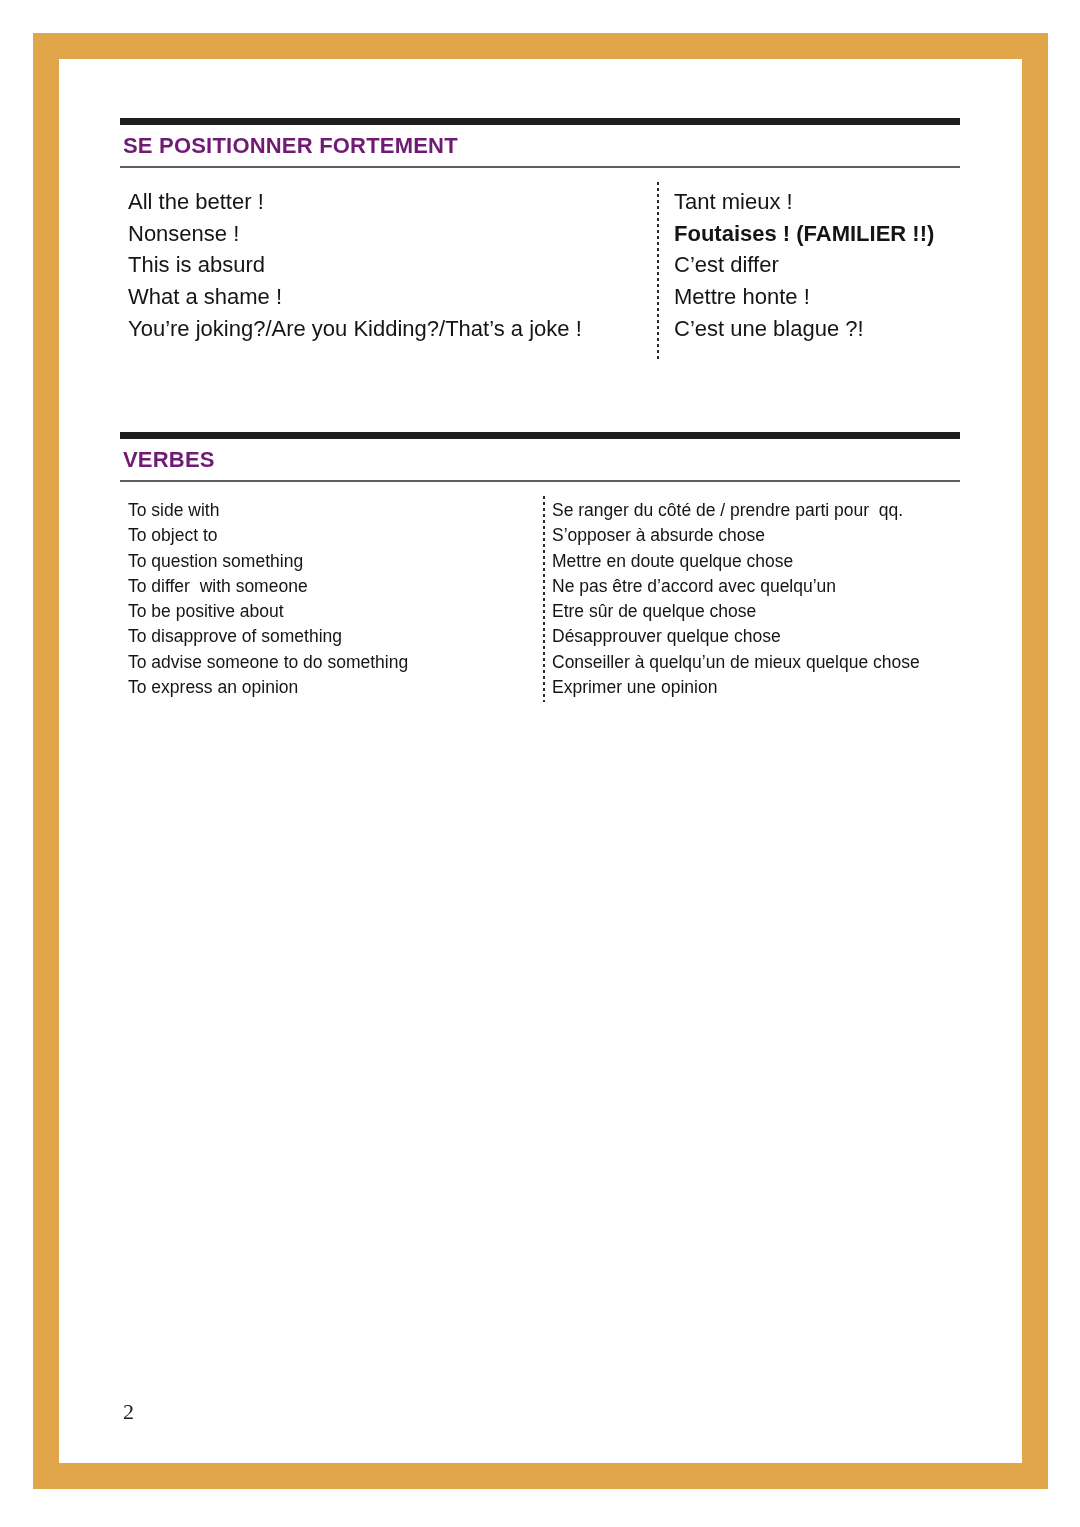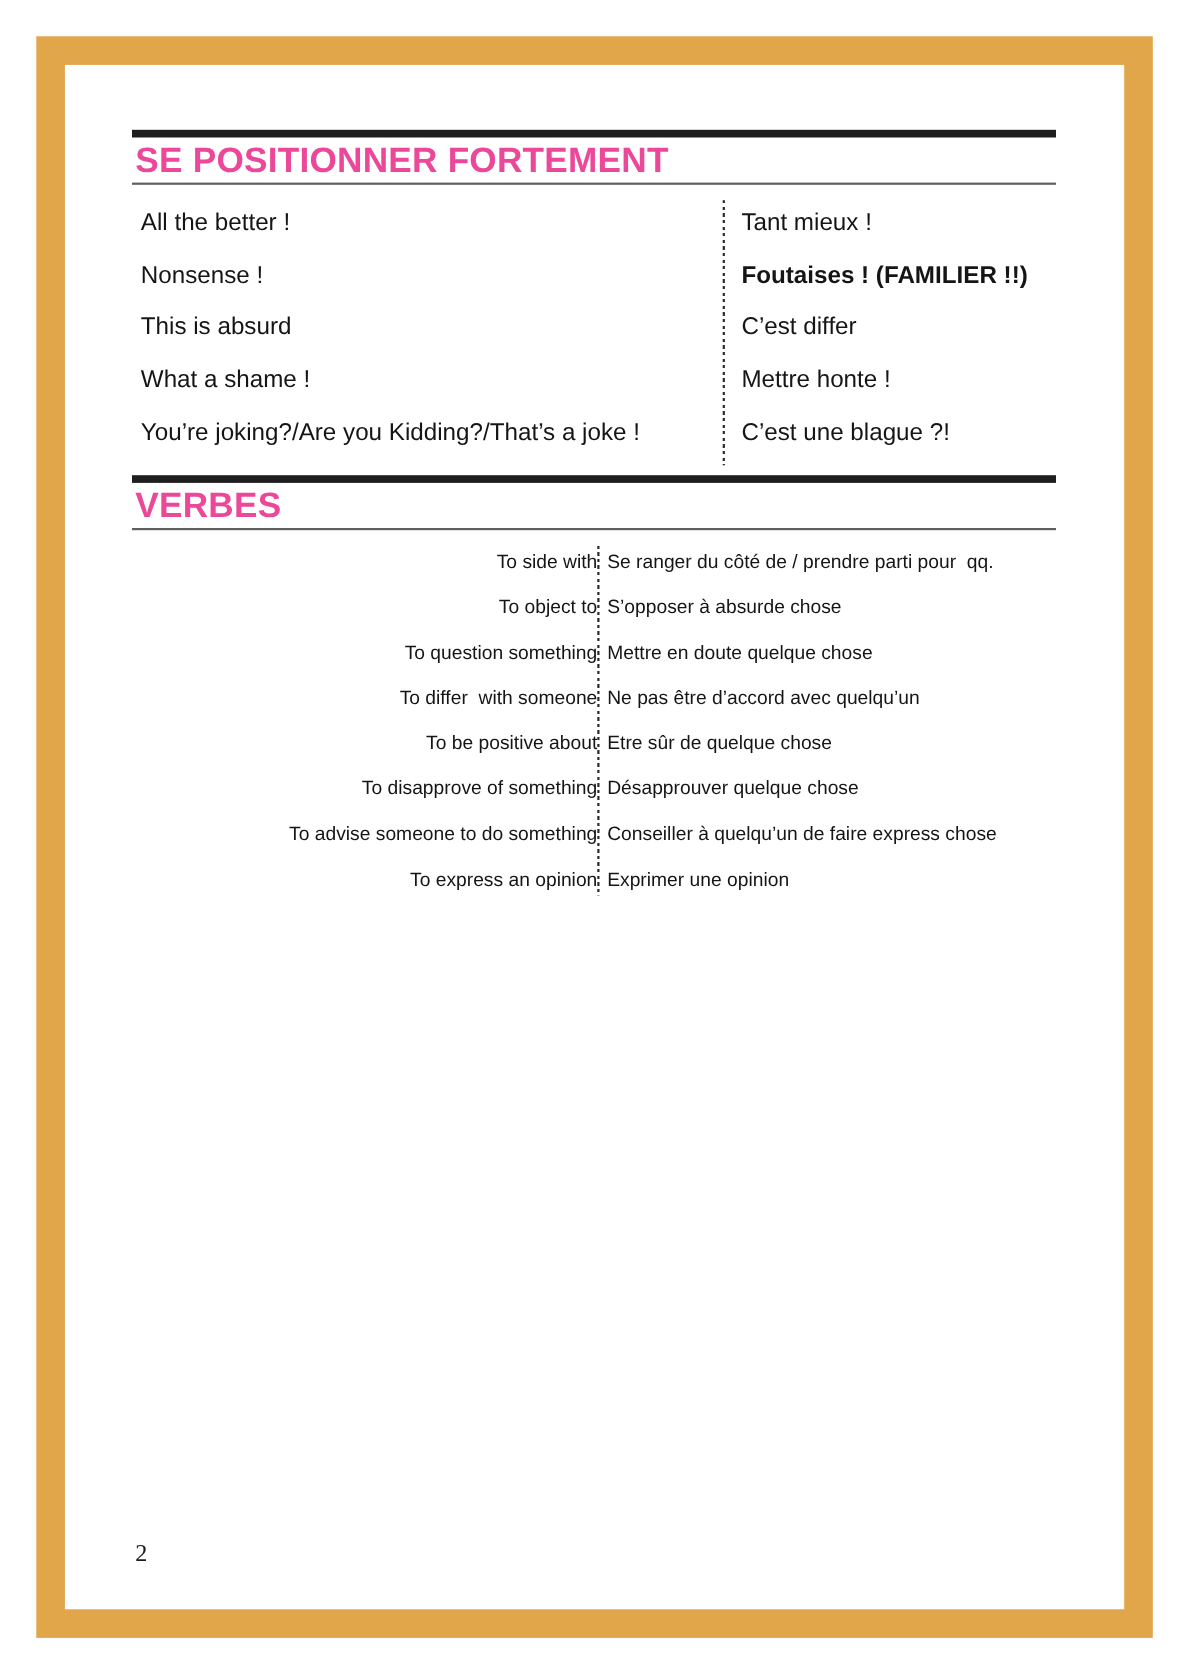--- a/index.html
+++ b/index.html
@@ -33,39 +33,39 @@
     left: 120px;
     width: 840px;
   }
   .sec1 { top: 118px; }
   .sec2 { top: 432px; }
   .bar-thick {
     height: 7px;
     background: var(--bar-color);
   }
   .sec-title {
-    font-size: 32px;
+    font-size: 22px;
     font-weight: 700;
     line-height: 41px;
     padding-left: 3px;
     letter-spacing: 0.2px;
-    color: #ec4899;
+    color: #701a75;
   }
   .rule-thin {
     height: 0;
     border-top: 2px solid var(--rule-color);
   }
   .rows {
     position: relative;
   }
   .rows1 { margin-top: 18px; }
   .rows2 { margin-top: 16px; }
-  .row { display: flex; margin-top: 16px; }
+  .row { display: flex; }
   .rows1 .row { font-size: 22px; line-height: 31.7px; }
-  .rows2 .row { font-size: 17.5px; line-height: 25.3px; text-align: right; }
+  .rows2 .row { font-size: 17.5px; line-height: 25.3px; }
   .cell { white-space: pre-wrap; }
   .rows1 .en { width: 537px; padding-left: 8px; }
   .rows1 .fr { padding-left: 17px; }
   .rows2 .en { width: 423px; padding-left: 8px; }
   .rows2 .fr { padding-left: 9px; }
   .em-row .fr { font-weight: 700; }
   .col-divider {
     position: absolute;
     width: 2px;
     background: repeating-linear-gradient(
@@ -148,21 +148,21 @@
       <div class="row">
         <div class="cell en">To be positive about</div>
         <div class="cell fr">Etre sûr de quelque chose</div>
       </div>
       <div class="row">
         <div class="cell en">To disapprove of something</div>
         <div class="cell fr">Désapprouver quelque chose</div>
       </div>
       <div class="row">
         <div class="cell en">To advise someone to do something</div>
-        <div class="cell fr">Conseiller à quelqu’un de faire express chose</div>
+        <div class="cell fr">Conseiller à quelqu’un de mieux quelque chose</div>
       </div>
       <div class="row">
         <div class="cell en">To express an opinion</div>
         <div class="cell fr">Exprimer une opinion</div>
       </div>
     </div>
   </section>
 
   <div class="page-number">2</div>
 

